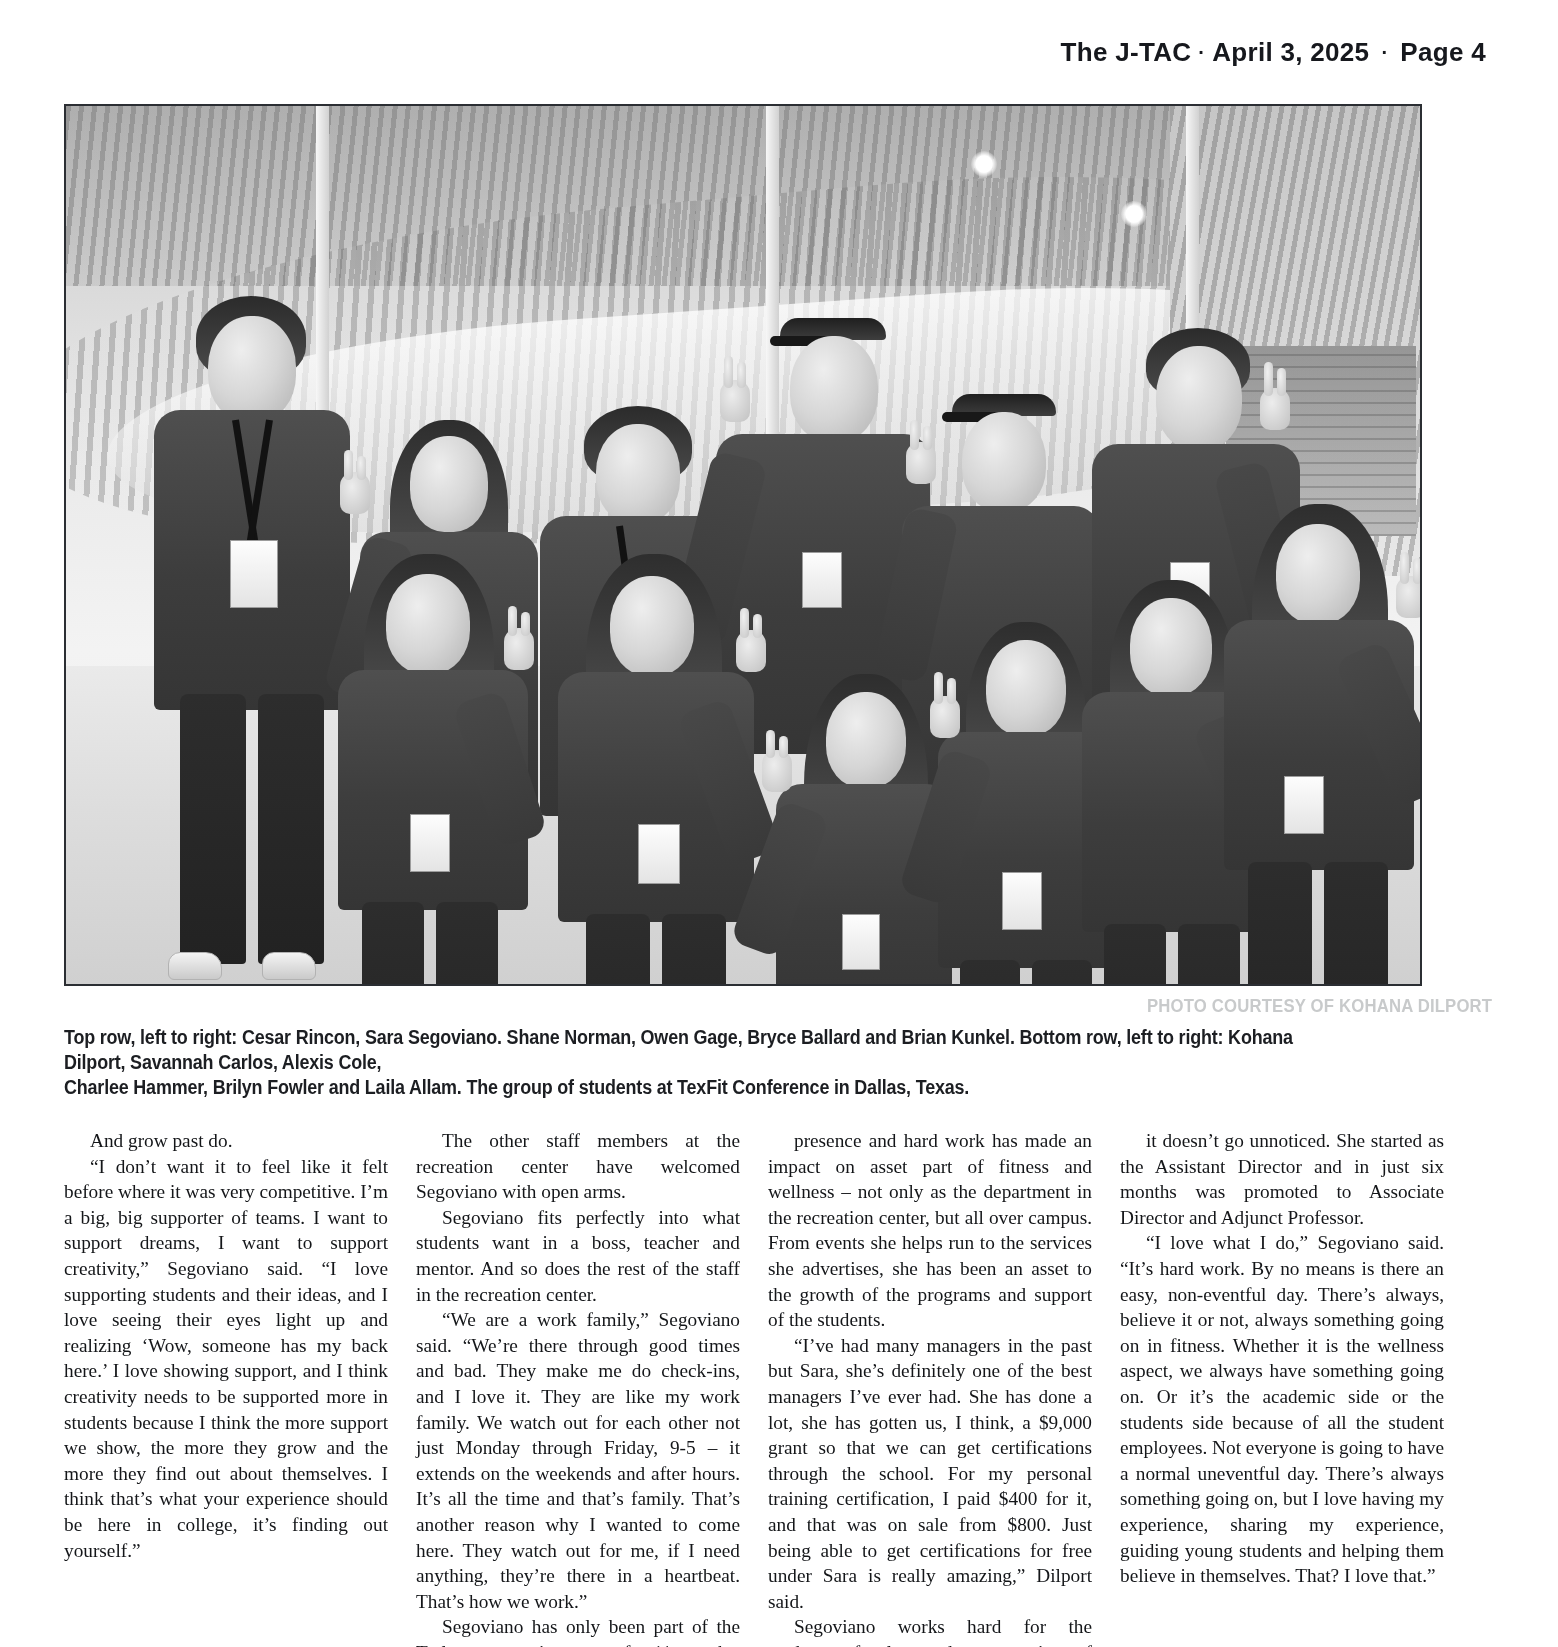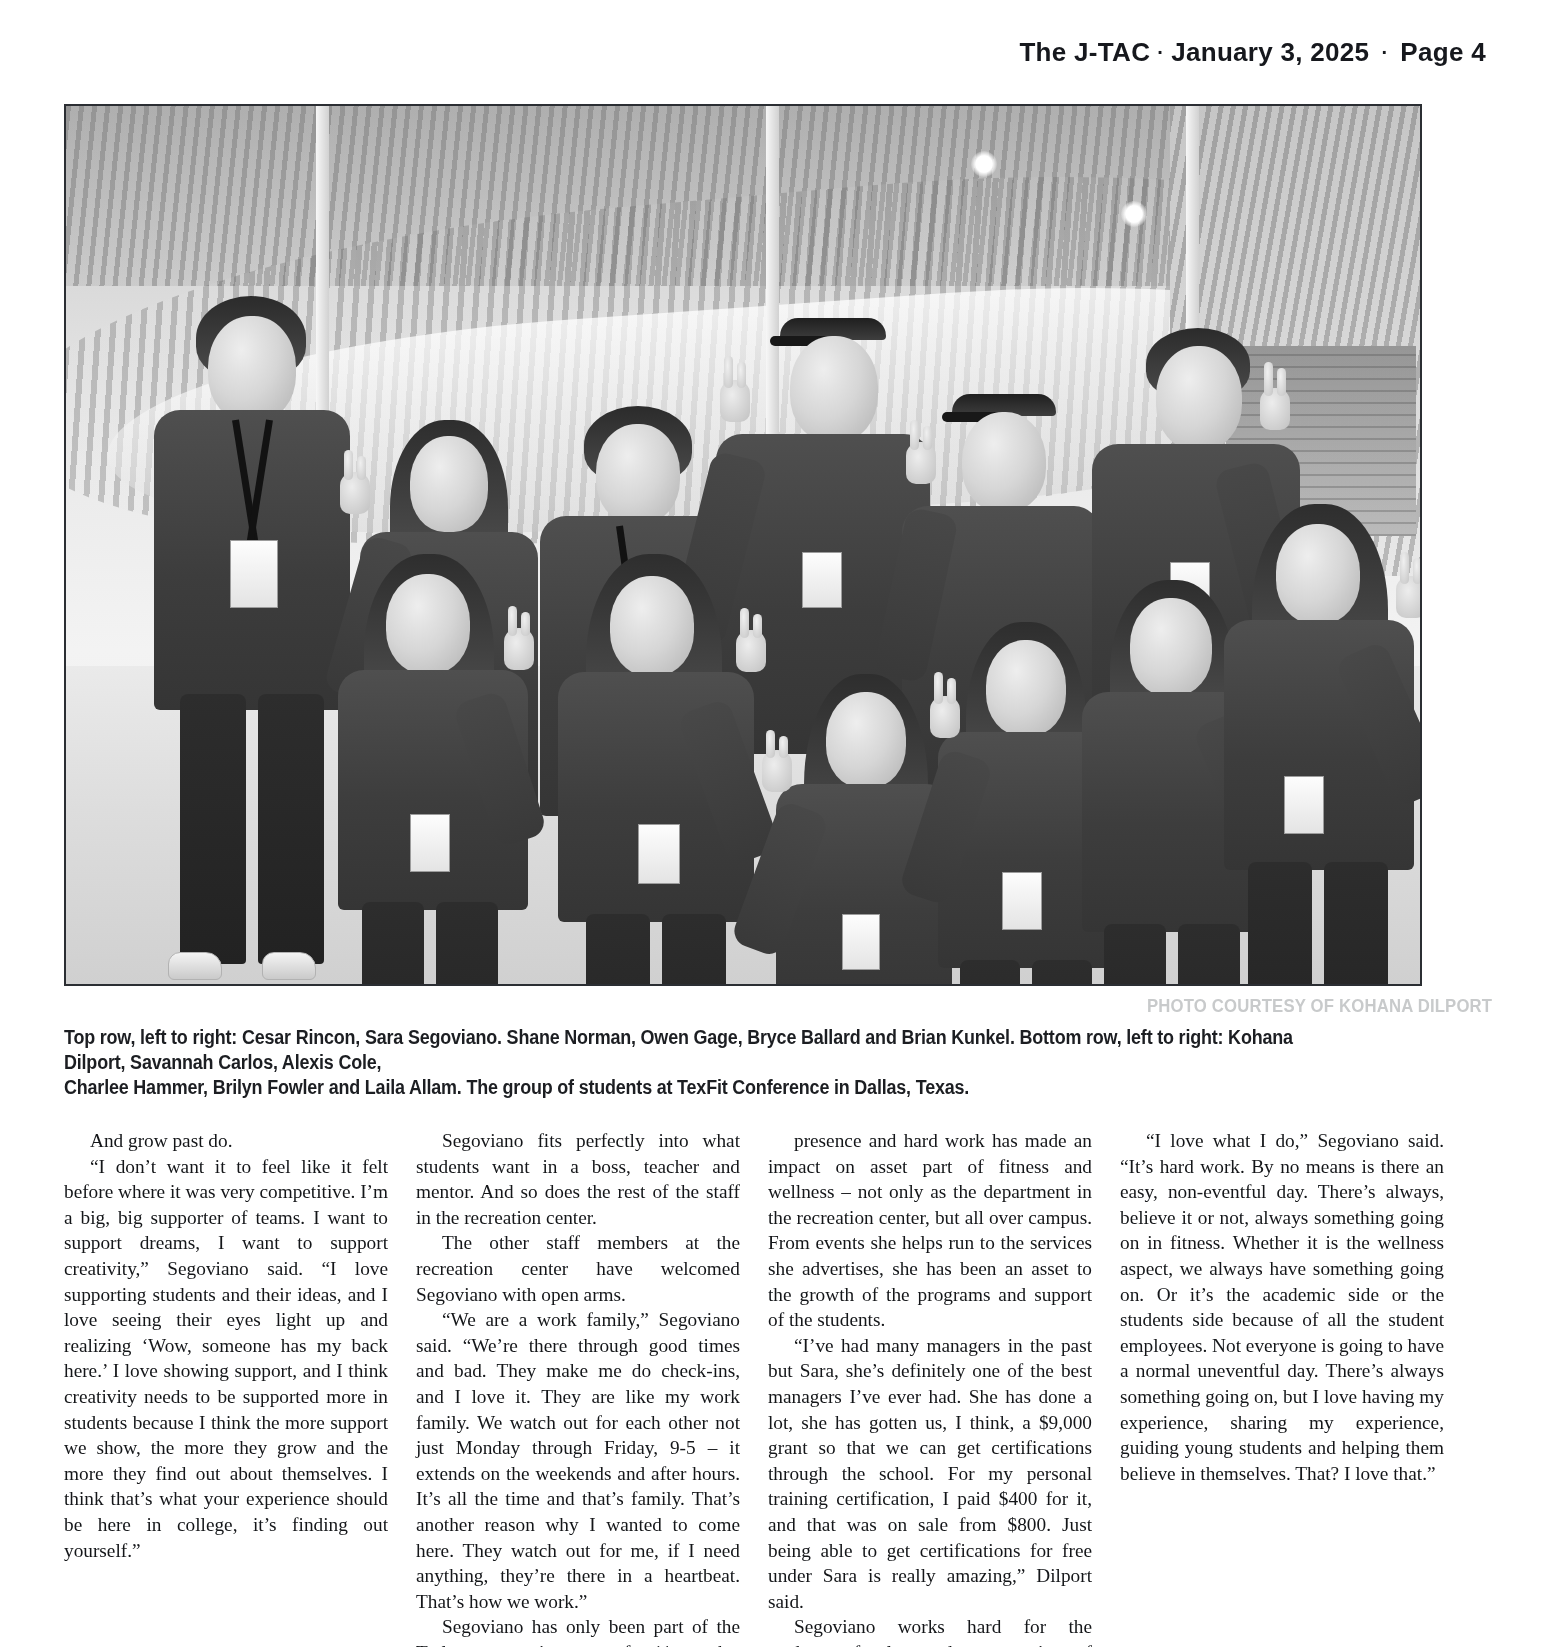--- a/index.html
+++ b/index.html
@@ -273,21 +273,21 @@
 </style>
 </head>
 <body>
 
 <div class="page">
 
   <div class="masthead">
     <div class="masthead-line">
       <span>The J-TAC</span>
       <span class="sep">·</span>
-      <span>January 3, 2025</span>
+      <span>April 3, 2025</span>
       <span class="sep-wide">·</span>
       <span>Page 4</span>
     </div>
   </div>
 
   <div class="photo-frame">
     <div class="photo-canvas">
       <div class="bg-base"></div>
       <div class="bg-ceiling"></div>
       <div class="bg-curve"></div>
@@ -463,28 +463,29 @@
     <div>Top row, left to right: Cesar Rincon, Sara Segoviano. Shane Norman, Owen Gage, Bryce Ballard and Brian Kunkel. Bottom row, left to right: Kohana Dilport, Savannah Carlos, Alexis Cole,</div>
     <div>Charlee Hammer, Brilyn Fowler and Laila Allam. The group of students at TexFit Conference in Dallas, Texas.</div>
   </div>
 
   <div class="columns">
     <div class="col">
       <p>And grow past do.</p>
       <p>“I don’t want it to feel like it felt before where it was very competitive. I’m a big, big supporter of teams. I want to support dreams, I want to support creativity,” Segoviano said. “I love supporting students and their ideas, and I love seeing their eyes light up and realizing ‘Wow, someone has my back here.’ I love showing support, and I think creativity needs to be supported more in students because I think the more support we show, the more they grow and the more they find out about themselves. I think that’s what your experience should be here in college, it’s finding out yourself.”</p>
     </div>
     <div class="col">
+      <p>The other staff members at the recreation center have welcomed Segoviano with open arms.</p>
       <p>Segoviano fits perfectly into what students want in a boss, teacher and mentor. And so does the rest of the staff in the recreation center.</p>
-      <p>The other staff members at the recreation center have welcomed Segoviano with open arms.</p>
       <p>“We are a work family,” Segoviano said. “We’re there through good times and bad. They make me do check-ins, and I love it. They are like my work family. We watch out for each other not just Monday through Friday, 9-5 – it extends on the weekends and after hours. It’s all the time and that’s family. That’s another reason why I wanted to come here. They watch out for me, if I need anything, they’re there in a heartbeat. That’s how we work.”</p>
       <p>Segoviano has only been part of the Tarleton recreation center for 11 months, but her</p>
     </div>
     <div class="col">
       <p>presence and hard work has made an impact on asset part of fitness and wellness – not only as the department in the recreation center, but all over campus. From events she helps run to the services she advertises, she has been an asset to the growth of the programs and support of the students.</p>
       <p>“I’ve had many managers in the past but Sara, she’s definitely one of the best managers I’ve ever had. She has done a lot, she has gotten us, I think, a $9,000 grant so that we can get certifications through the school. For my personal training certification, I paid $400 for it, and that was on sale from $800. Just being able to get certifications for free under Sara is really amazing,” Dilport said.</p>
       <p>Segoviano works hard for the students, faculty and community of Stephenville. And</p>
     </div>
     <div class="col">
+      <p>it doesn’t go unnoticed. She started as the Assistant Director and in just six months was promoted to Associate Director and Adjunct Professor.</p>
       <p>“I love what I do,” Segoviano said. “It’s hard work. By no means is there an easy, non-eventful day. There’s always, believe it or not, always something going on in fitness. Whether it is the wellness aspect, we always have something going on. Or it’s the academic side or the students side because of all the student employees. Not everyone is going to have a normal uneventful day. There’s always something going on, but I love having my experience, sharing my experience, guiding young students and helping them believe in themselves. That? I love that.”</p>
     </div>
   </div>
 
 </div>
 
 </body></html>

